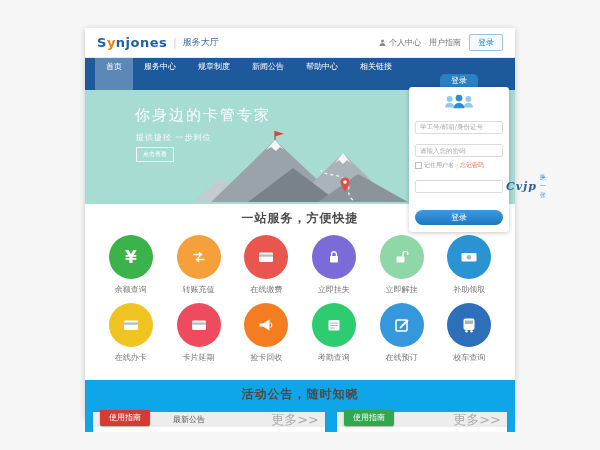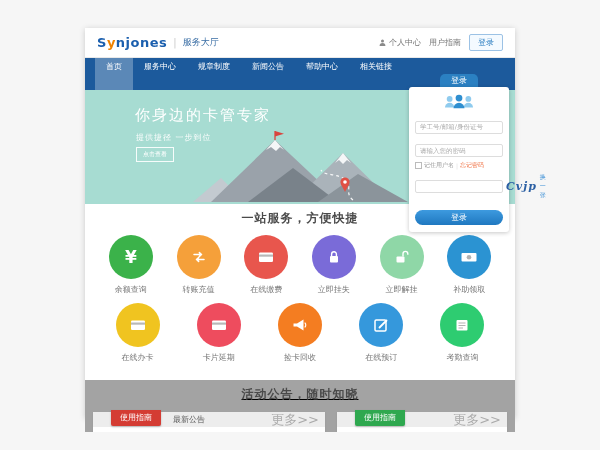--- a/index.html
+++ b/index.html
@@ -43,27 +43,27 @@
   
   .services{height:176px;background:#fff;text-align:center;box-sizing:border-box;padding-top:6px;}
   .sec-title{font-size:12px;font-weight:bold;color:#4a4a4a;letter-spacing:1px;}
   .svc-row{display:flex;padding:0 12px;margin-top:8px;}
   .svc{flex:1;display:flex;flex-direction:column;align-items:center;cursor:pointer;}
   .circle{width:44px;height:44px;border-radius:50%;display:flex;align-items:center;justify-content:center;color:#fff;}
   .yen{font-size:17px;font-weight:bold;color:#fff;}
   .svc-label{font-size:8px;color:#777;margin-top:5px;}
   .more-btn{display:inline-block;margin-top:8px;background:#f26522;color:#fff;font-size:8px;padding:3px 10px;border:none;border-radius:3px;cursor:pointer;font-family:inherit;}
   
-  .ann{height:52px;background:#a3a3a3;box-sizing:border-box;padding-top:6px;text-align:center;overflow:hidden;text-decoration:underline;}
+  .ann{height:52px;background:#0ea5e9;box-sizing:border-box;padding-top:6px;text-align:center;overflow:hidden;}
   .panels{display:flex;gap:12px;padding:0 8px;margin-top:9px;text-align:left;}
   .panel{background:#fff;position:relative;box-shadow:0 1px 2px rgba(0,0,0,.08);}
   .panel-1{width:232px;}
   .panel-2{flex:1;}
   .panel-hd{position:relative;height:15px;background:#ededed;}
-  .ribbon{position:absolute;left:18px;top:-2px;height:16px;line-height:16px;padding:0 9px;color:#fff;font-size:8px;border-radius:0 0 2px 2px;box-shadow:0 1px 2px rgba(0,0,0,.25);cursor:pointer;}
+  .ribbon{position:absolute;left:7px;top:-2px;height:16px;line-height:16px;padding:0 9px;color:#fff;font-size:8px;border-radius:0 0 2px 2px;box-shadow:0 1px 2px rgba(0,0,0,.25);cursor:pointer;}
   .panel-tab{position:absolute;left:80px;font-size:8px;color:#555;line-height:15px;cursor:pointer;}
   .more-link{position:absolute;right:6px;font-size:13px;color:#aaa;line-height:15px;cursor:pointer;}
   .panel-bd{height:24px;background:#fff;}
 </style>
 </head>
 <body>
 
 <div class="page">
 
   <div class="hdr">
@@ -219,36 +219,47 @@
       <div class="svc">
         <div class="circle" style="background: rgb(244, 125, 33);">
           <svg width="20" height="20" viewBox="0 0 20 20">
               <path d="M3.5 8.5h3.5l6.5-4v11l-6.5-4H3.5z" fill="#fff"></path>
               <path d="M15 8c1 .8 1 3.2 0 4" stroke="#fff" stroke-width="1.2" fill="none" stroke-linecap="round"></path>
             </svg>
         </div>
         <div class="svc-label">捡卡回收</div>
       </div>
       <div class="svc">
+        <div class="circle" style="background: rgb(46, 204, 113);">
+          <svg width="20" height="20" viewBox="0 0 20 20">
+              <rect x="4.5" y="5" width="11" height="10.5" rx="1" fill="#fff"></rect>
+              <path d="M6.5 8h7M6.5 10.5h7M6.5 13h4.5" stroke="rgba(0,0,0,.3)" stroke-width="1.1"></path>
+            </svg>
+        </div>
+        <div class="svc-label">考勤查询</div>
+      </div>
+      <div class="svc">
         <div class="circle" style="background: rgb(53, 152, 220);">
           <svg width="20" height="20" viewBox="0 0 20 20">
               <rect x="4" y="5" width="11" height="11" rx="1.2" fill="none" stroke="#fff" stroke-width="1.5"></rect>
               <path d="M8.5 12.5l7-7" stroke="#fff" stroke-width="1.8" stroke-linecap="round"></path>
             </svg>
         </div>
         <div class="svc-label">在线预订</div>
       </div>
       <div class="svc">
-        <div class="circle" style="background: rgb(46, 204, 113);">
-          <svg width="20" height="20" viewBox="0 0 20 20">
-              <rect x="4.5" y="5" width="11" height="10.5" rx="1" fill="#fff"></rect>
-              <path d="M6.5 8h7M6.5 10.5h7M6.5 13h4.5" stroke="rgba(0,0,0,.3)" stroke-width="1.1"></path>
-            </svg>
-        </div>
-        <div class="svc-label">考勤查询</div>
+        <div class="circle" style="background: rgb(46, 111, 186);">
+          <svg width="20" height="20" viewBox="0 0 20 20">
+              <rect x="4.5" y="3.5" width="11" height="11.5" rx="2" fill="#fff"></rect>
+              <rect x="6" y="5.5" width="8" height="3.5" fill="rgba(0,0,0,.3)"></rect>
+              <circle cx="7.5" cy="16.2" r="1.3" fill="#fff"></circle>
+              <circle cx="12.5" cy="16.2" r="1.3" fill="#fff"></circle>
+            </svg>
+        </div>
+        <div class="svc-label">校车查询</div>
       </div>
     </div>
   </div>
 
   <div class="ann">
     <div class="sec-title">活动公告，随时知晓</div>
     <div class="panels">
       <div class="panel panel-1">
         <div class="panel-hd">
           <span class="ribbon" style="background: rgb(212, 60, 51);">使用指南</span>

